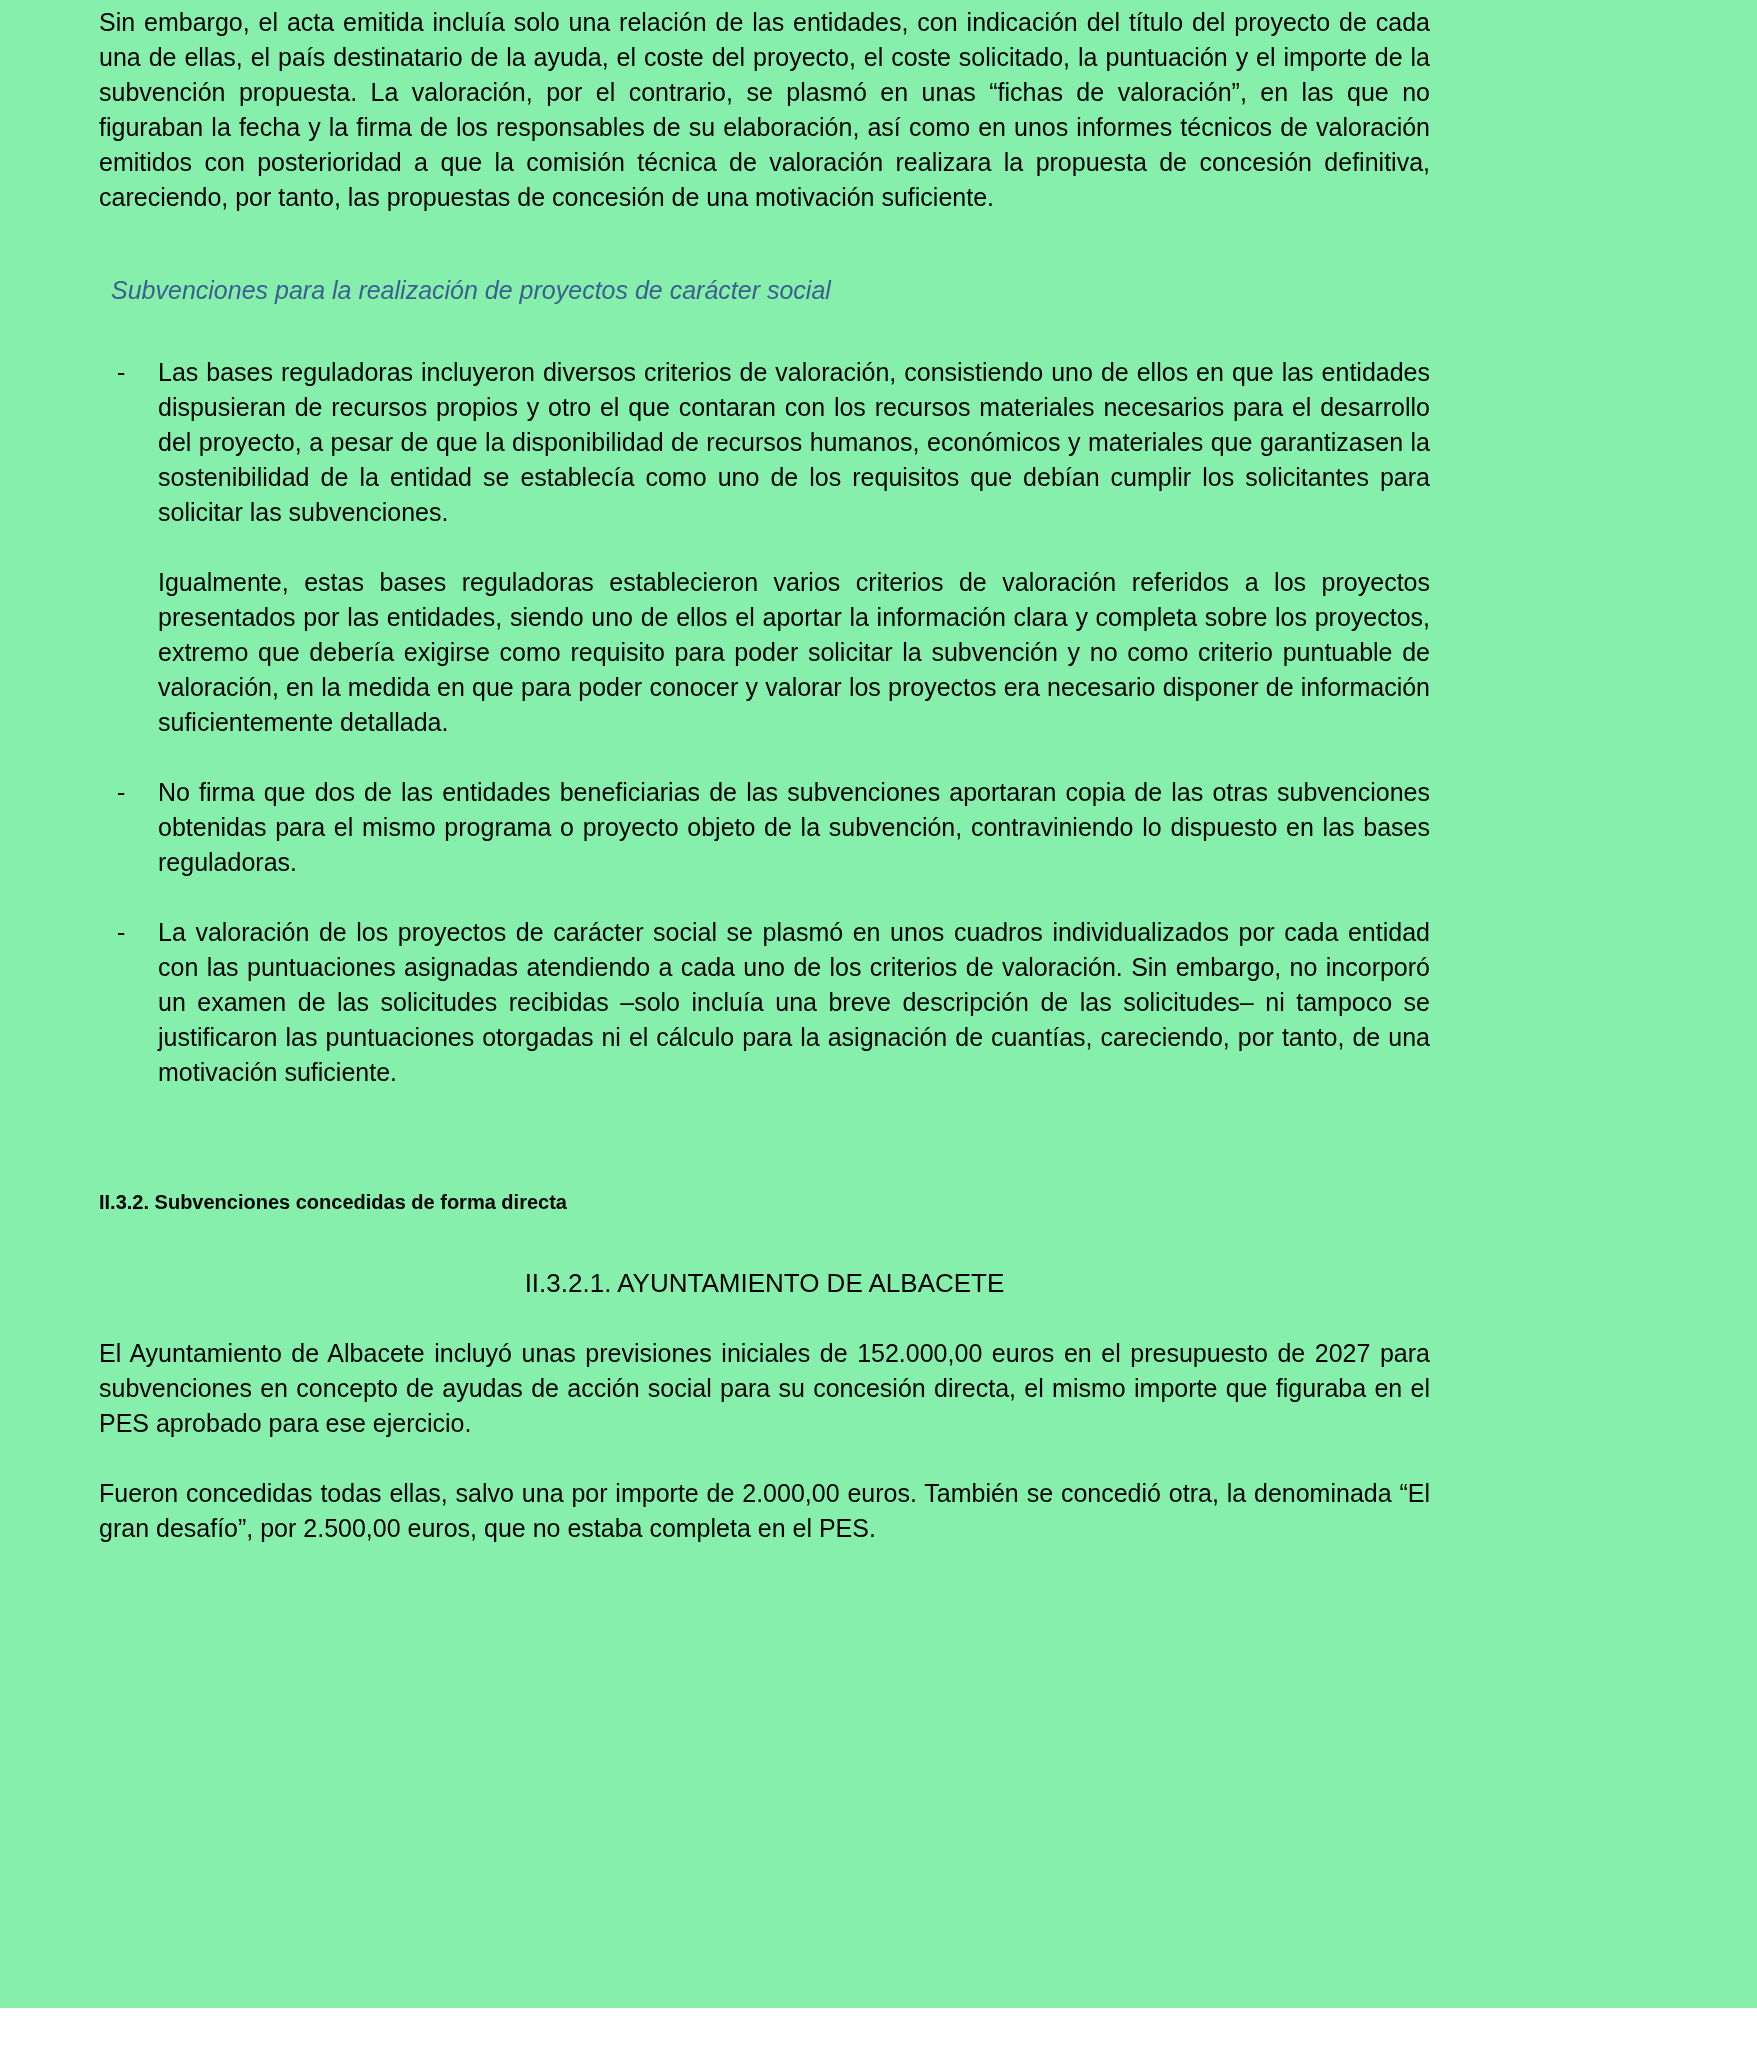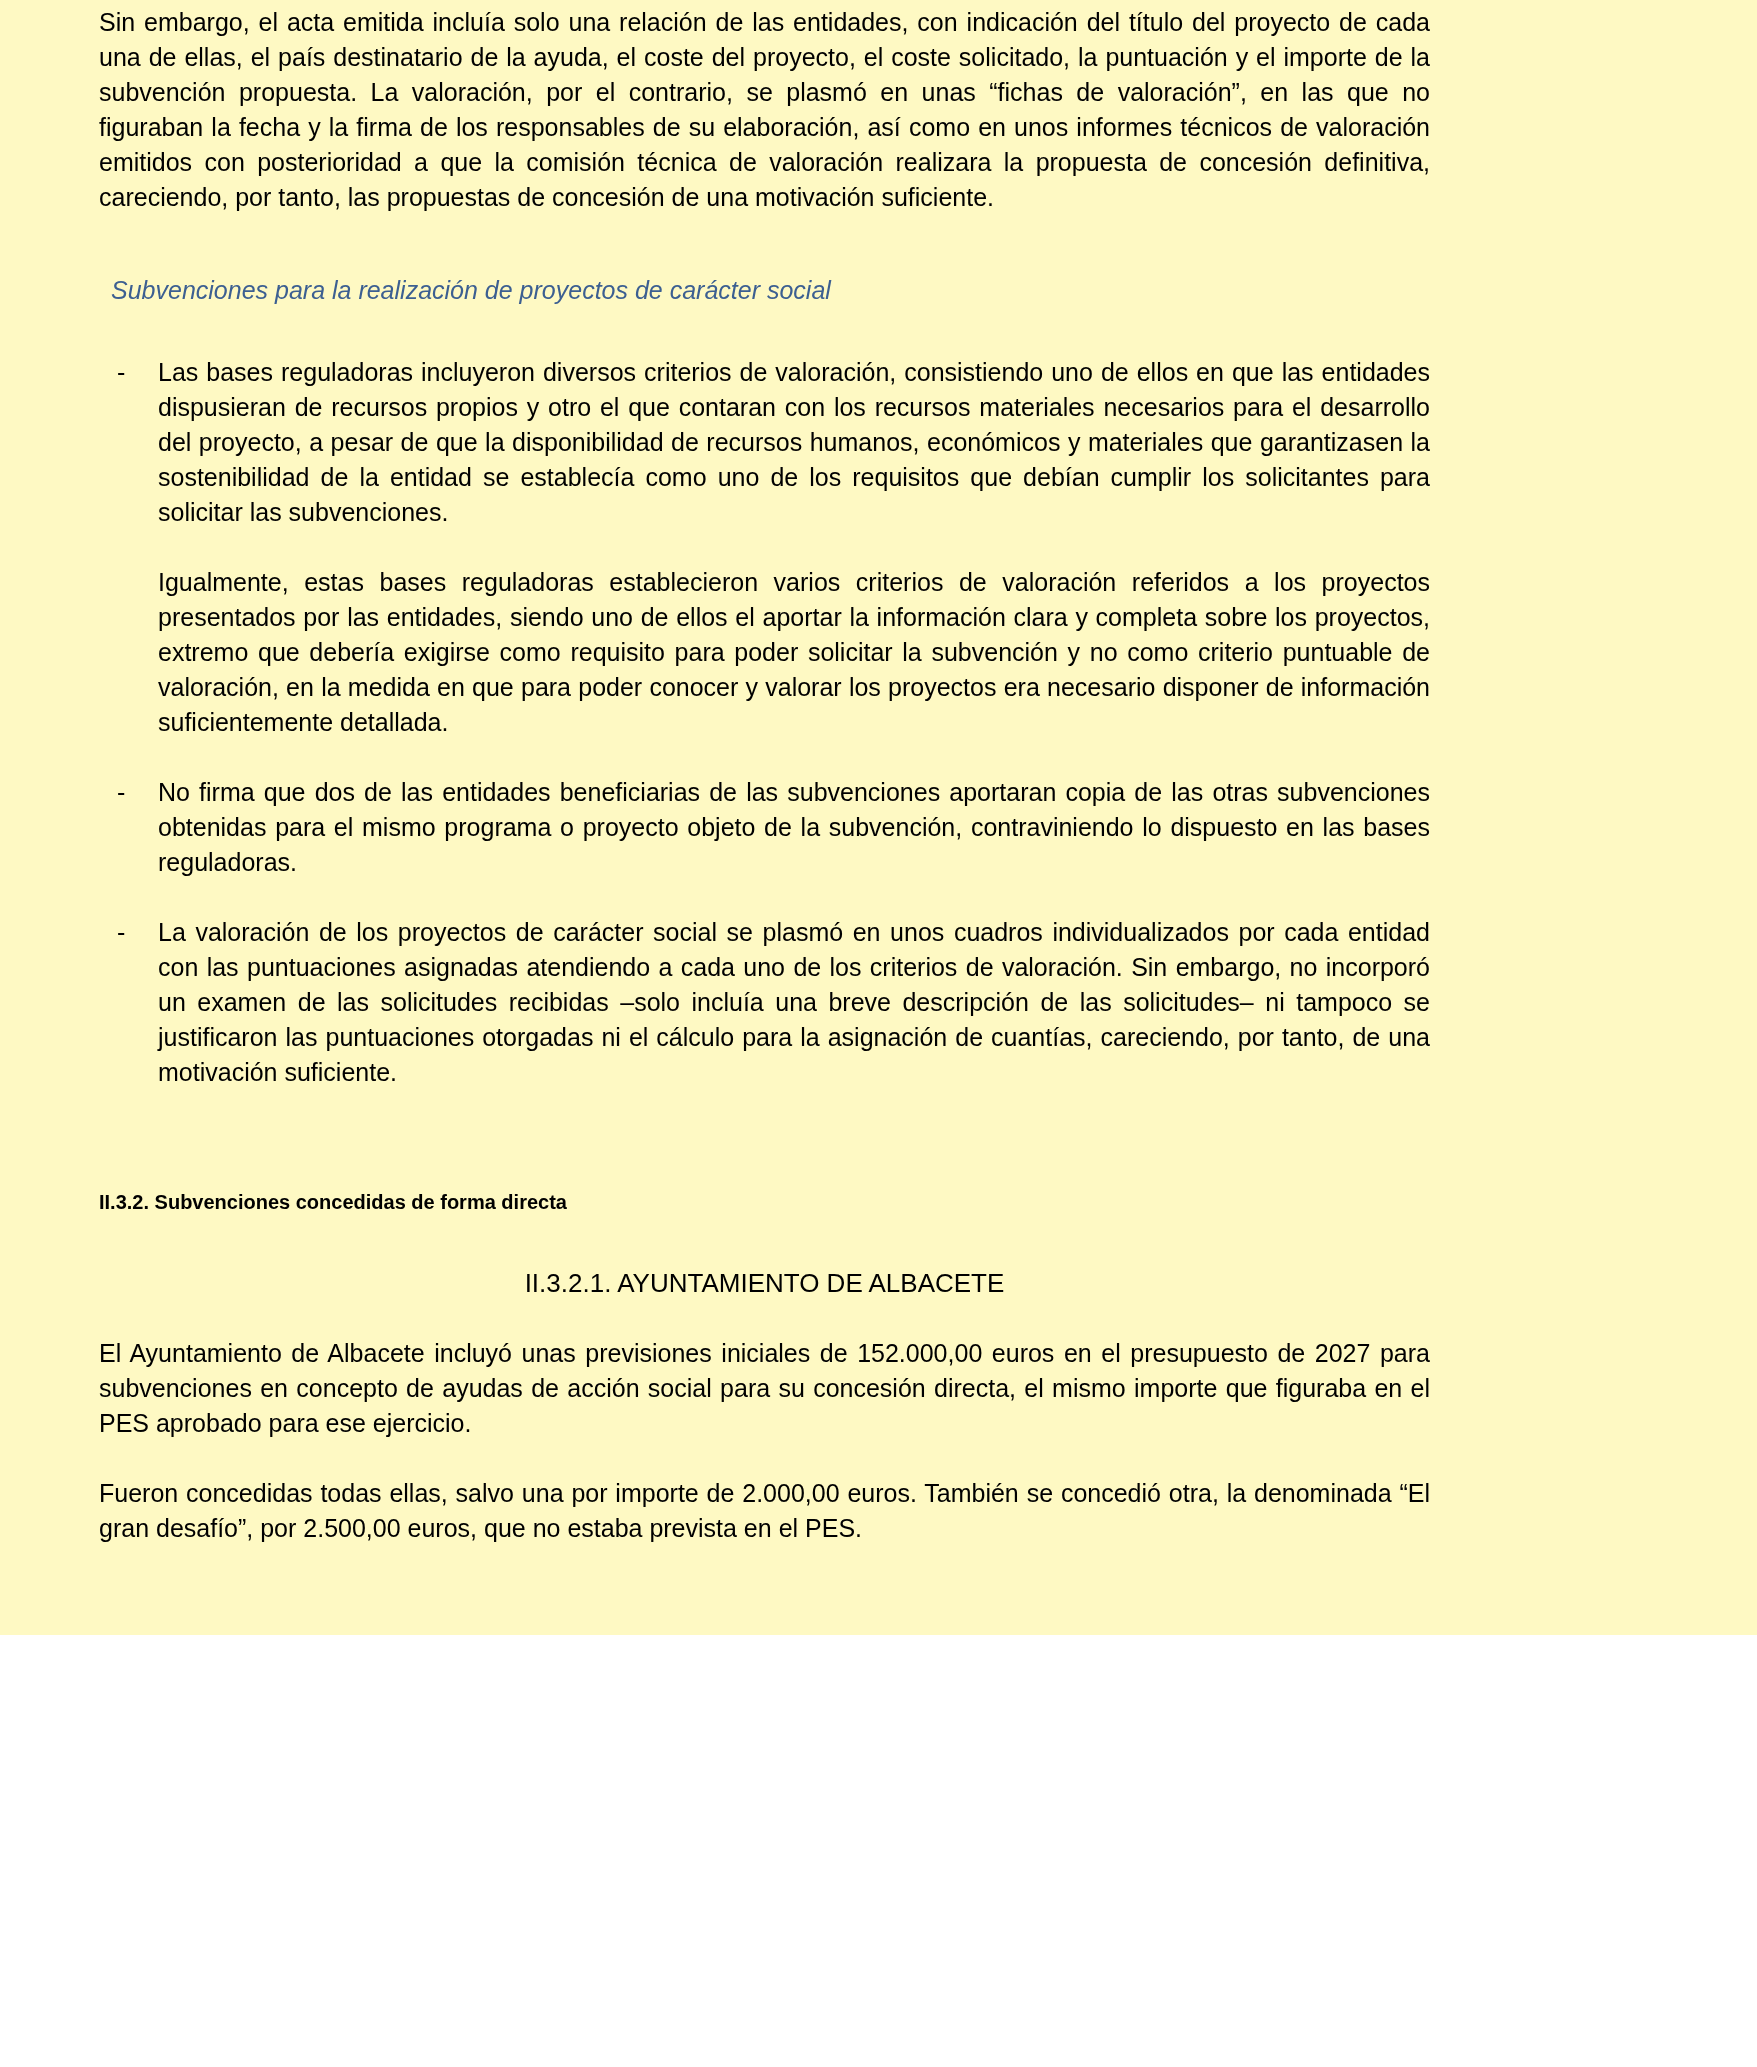--- a/index.html
+++ b/index.html
@@ -7,23 +7,23 @@
     margin: 0;
     padding: 0;
     background: #ffffff;
   }
   body {
     font-family: "Liberation Sans", sans-serif;
     color: #000000;
   }
   .page {
     width: 1757px;
-    height: 1635px;
+    height: 2008px;
     box-sizing: border-box;
-    background: #fef9c3;
+    background: #86efac;
     position: relative;
     padding: 13px;
     overflow: hidden;
   }
   .content {
     position: absolute;
     left: 99px;
     top: 0px;
     width: 1331px;
   }
@@ -151,17 +151,17 @@
     <div class="sp-l"></div>
 
     <p class="plain-heading">II.3.2.1. AYUNTAMIENTO DE ALBACETE</p>
 
     <div class="sp-m"></div>
 
     <p class="para">El Ayuntamiento de Albacete incluyó unas previsiones iniciales de 152.000,00 euros en el presupuesto de 2027 para subvenciones en concepto de ayudas de acción social para su concesión directa, el mismo importe que figuraba en el PES aprobado para ese ejercicio.</p>
 
     <div class="sp-m"></div>
 
-    <p class="para">Fueron concedidas todas ellas, salvo una por importe de 2.000,00 euros. También se concedió otra, la denominada “El gran desafío”, por 2.500,00 euros, que no estaba prevista en el PES.</p>
+    <p class="para">Fueron concedidas todas ellas, salvo una por importe de 2.000,00 euros. También se concedió otra, la denominada “El gran desafío”, por 2.500,00 euros, que no estaba completa en el PES.</p>
 
   </div>
 </div>
 
 
 </body></html>

